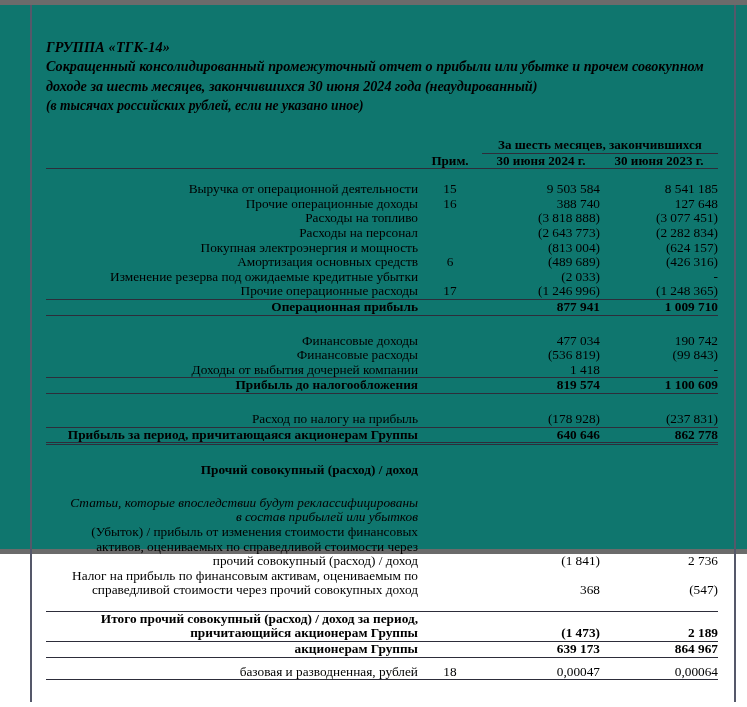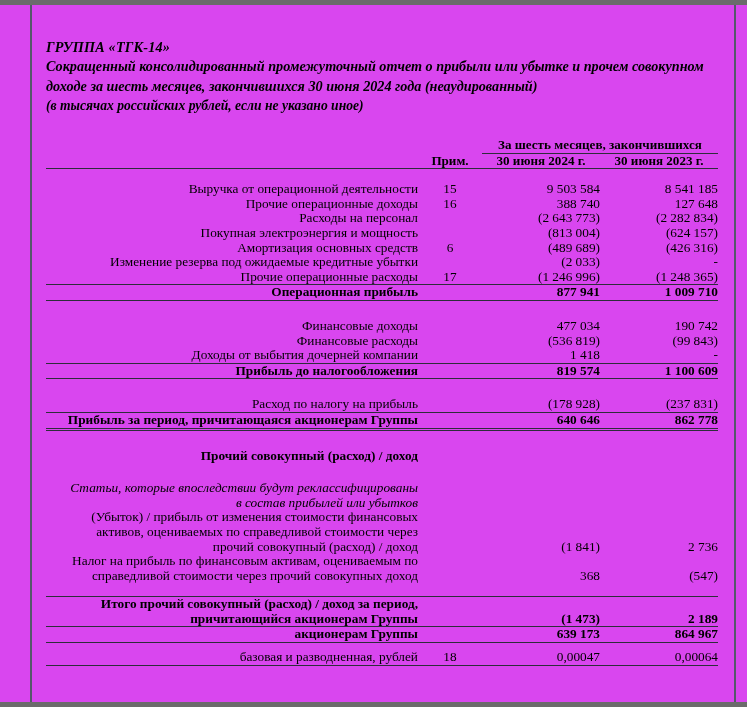--- a/index.html
+++ b/index.html
@@ -10,25 +10,25 @@
   body {
     width: 747px;
     height: 707px;
     font-family: "Liberation Serif", "DejaVu Serif", serif;
     color: #000000;
     overflow: hidden;
   }
   #page {
     position: relative;
     width: 747px;
-    height: 707px;
+    height: 554px;
     box-sizing: border-box;
     border-top: 5px solid #6b6b6b;
     border-bottom: 5px solid #6b6b6b;
-    background: #d946ef;
+    background: #0f766e;
   }
   
   #frame {
     position: absolute;
     left: 30px;
     top: 0px;
     width: 706px;
     height: 697px;
     border-left: 2px solid #55586a;
     border-right: 2px solid #55586a;
@@ -166,20 +166,26 @@
           <td class="num">9 503 584</td>
           <td class="num">8 541 185</td>
         </tr>
         <tr>
           <td class="label">Прочие операционные доходы</td>
           <td class="note">16</td>
           <td class="num">388 740</td>
           <td class="num">127 648</td>
         </tr>
         <tr>
+          <td class="label">Расходы на топливо</td>
+          <td class="note"></td>
+          <td class="num">(3 818 888)</td>
+          <td class="num">(3 077 451)</td>
+        </tr>
+        <tr>
           <td class="label">Расходы на персонал</td>
           <td class="note"></td>
           <td class="num">(2 643 773)</td>
           <td class="num">(2 282 834)</td>
         </tr>
         <tr>
           <td class="label">Покупная электроэнергия и мощность</td>
           <td class="note"></td>
           <td class="num">(813 004)</td>
           <td class="num">(624 157)</td>

